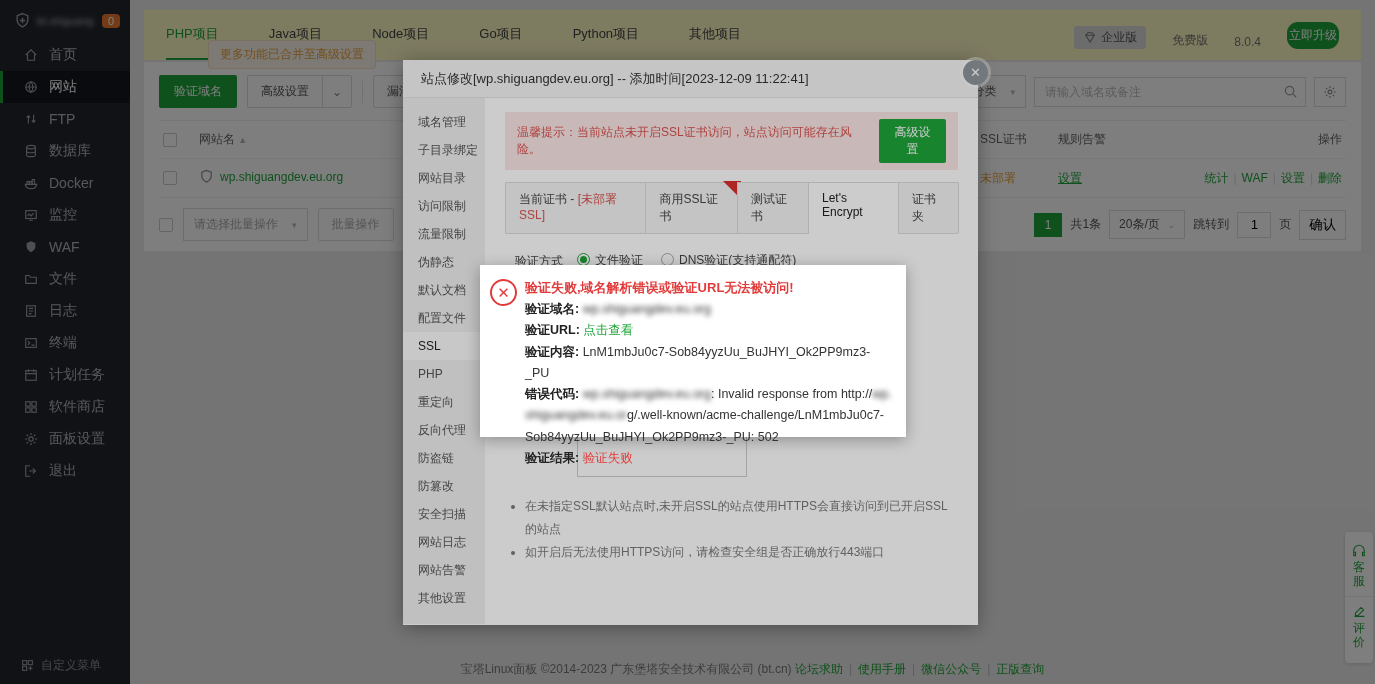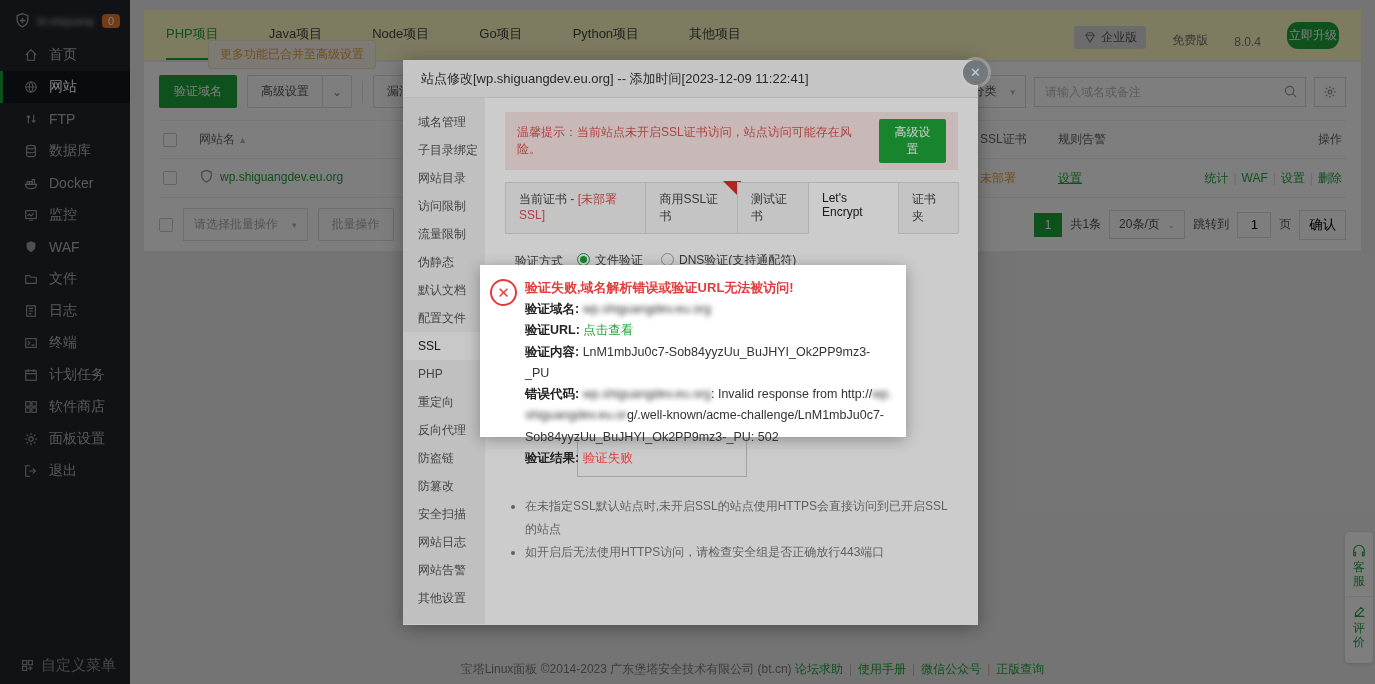--- a/index.html
+++ b/index.html
@@ -8,21 +8,21 @@
   svg { display:block; }
   .icn svg { stroke:#9ba0a8; fill:none; stroke-width:1.3; }
 
   
   .sidebar { position:absolute; left:0; top:0; width:130px; height:684px; background:#23262e; z-index:1; }
   .logo { display:flex; align-items:center; gap:6px; padding:12px 10px 10px 14px; }
   .logo-name { color:#b9bdc4; font-size:11px; filter:blur(2.5px); white-space:nowrap; overflow:hidden; max-width:70px; }
   .logo-badge { background:#e87930; color:#fff; border-radius:4px; font-size:11px; padding:1px 6px; margin-left:2px; }
   .s-item { height:32px; display:flex; align-items:center; gap:11px; padding-left:21px; color:#b0b4ba; font-size:14px; cursor:pointer; border-left:3px solid transparent; }
   .s-item.active { background:#15171d; color:#fff; border-left:3px solid #20a53a; }
-  .s-bottom { position:absolute; bottom:6px; left:0; width:100%; height:26px; display:flex; align-items:center; gap:7px; padding-left:21px; color:#8a8f96; font-size:15px; }
+  .s-bottom { position:absolute; bottom:6px; left:0; width:100%; height:26px; display:flex; align-items:center; gap:7px; padding-left:21px; color:#8a8f96; font-size:12px; }
 
   
   .main { position:absolute; left:130px; top:0; right:0; bottom:0; }
   .tabs-card { margin:10px 14px 0; background:#fef9c3; height:50px; display:flex; align-items:center; padding:0 22px; }
   .tab { margin-right:50px; font-size:13px; color:#454545; height:50px; line-height:48px; cursor:pointer; }
   .tab.active { color:#20a53a; border-bottom:2px solid #20a53a; }
   .edition { margin-left:auto; display:flex; align-items:flex-end; gap:26px; }
   .ed-pill { display:flex; align-items:center; gap:4px; background:#dcdcdc; color:#555; border-radius:3px; padding:3px 9px; }
   .ed-free { color:#777; }
   .btn-upg { background:#20a53a; color:#fff; border:none; padding:5px 2px; border-radius:11px; font-size:12px; cursor:pointer; }

